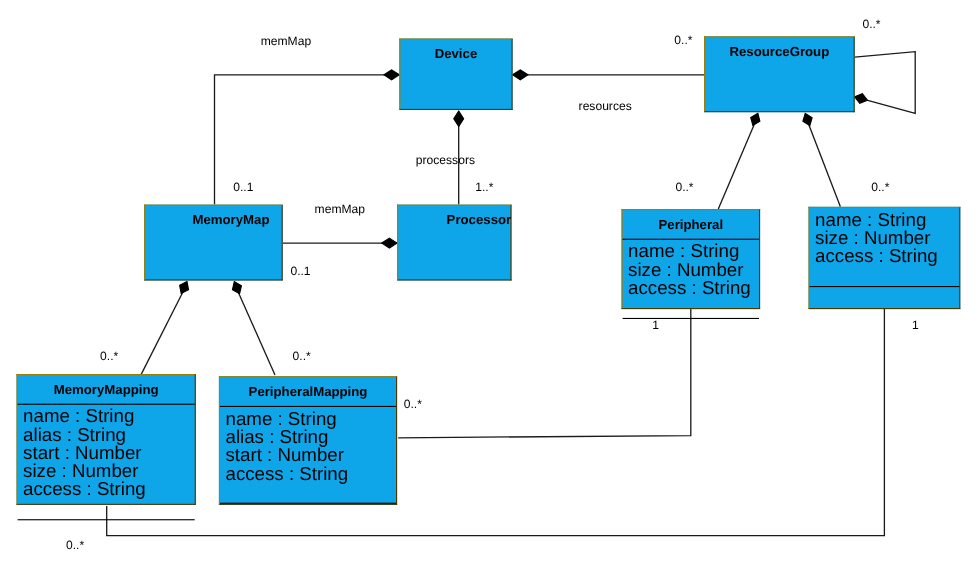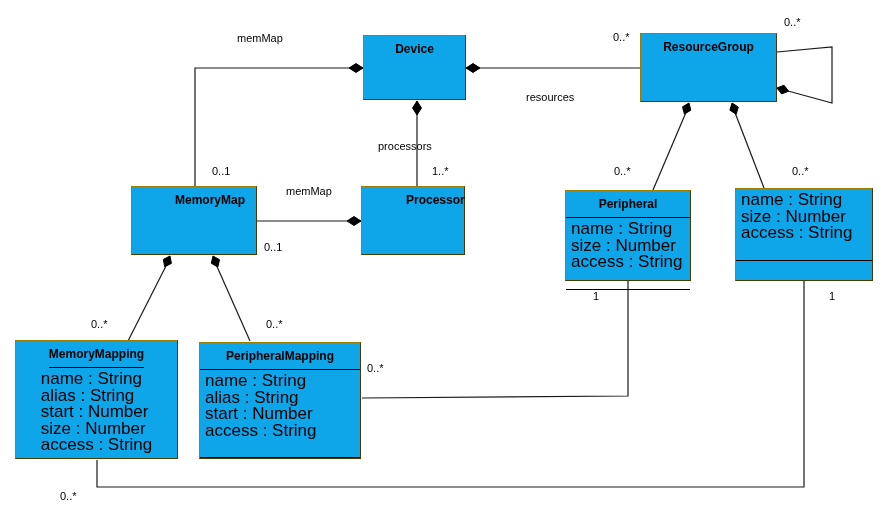--- a/index.html
+++ b/index.html
@@ -115,21 +115,21 @@
 
   <div class="uml-class" style="left:735px;top:188px;width:138px;height:93px;">
     <div class="cls-attrs">
       <div>name : String</div>
       <div>size : Number</div>
       <div>access : String</div>
     </div>
     <div class="cls-ops"></div>
   </div>
 
-  <div class="uml-class" style="left:15px;top:340px;width:163px;height:119px;align-items:center;">
+  <div class="uml-class" style="left:15px;top:340px;width:163px;height:119px;">
     <div class="cls-name with-sep">MemoryMapping</div>
     <div class="cls-attrs">
       <div>name : String</div>
       <div>alias : String</div>
       <div>start : Number</div>
       <div>size : Number</div>
       <div>access : String</div>
     </div>
     <div class="cls-ops"></div>
   </div>

